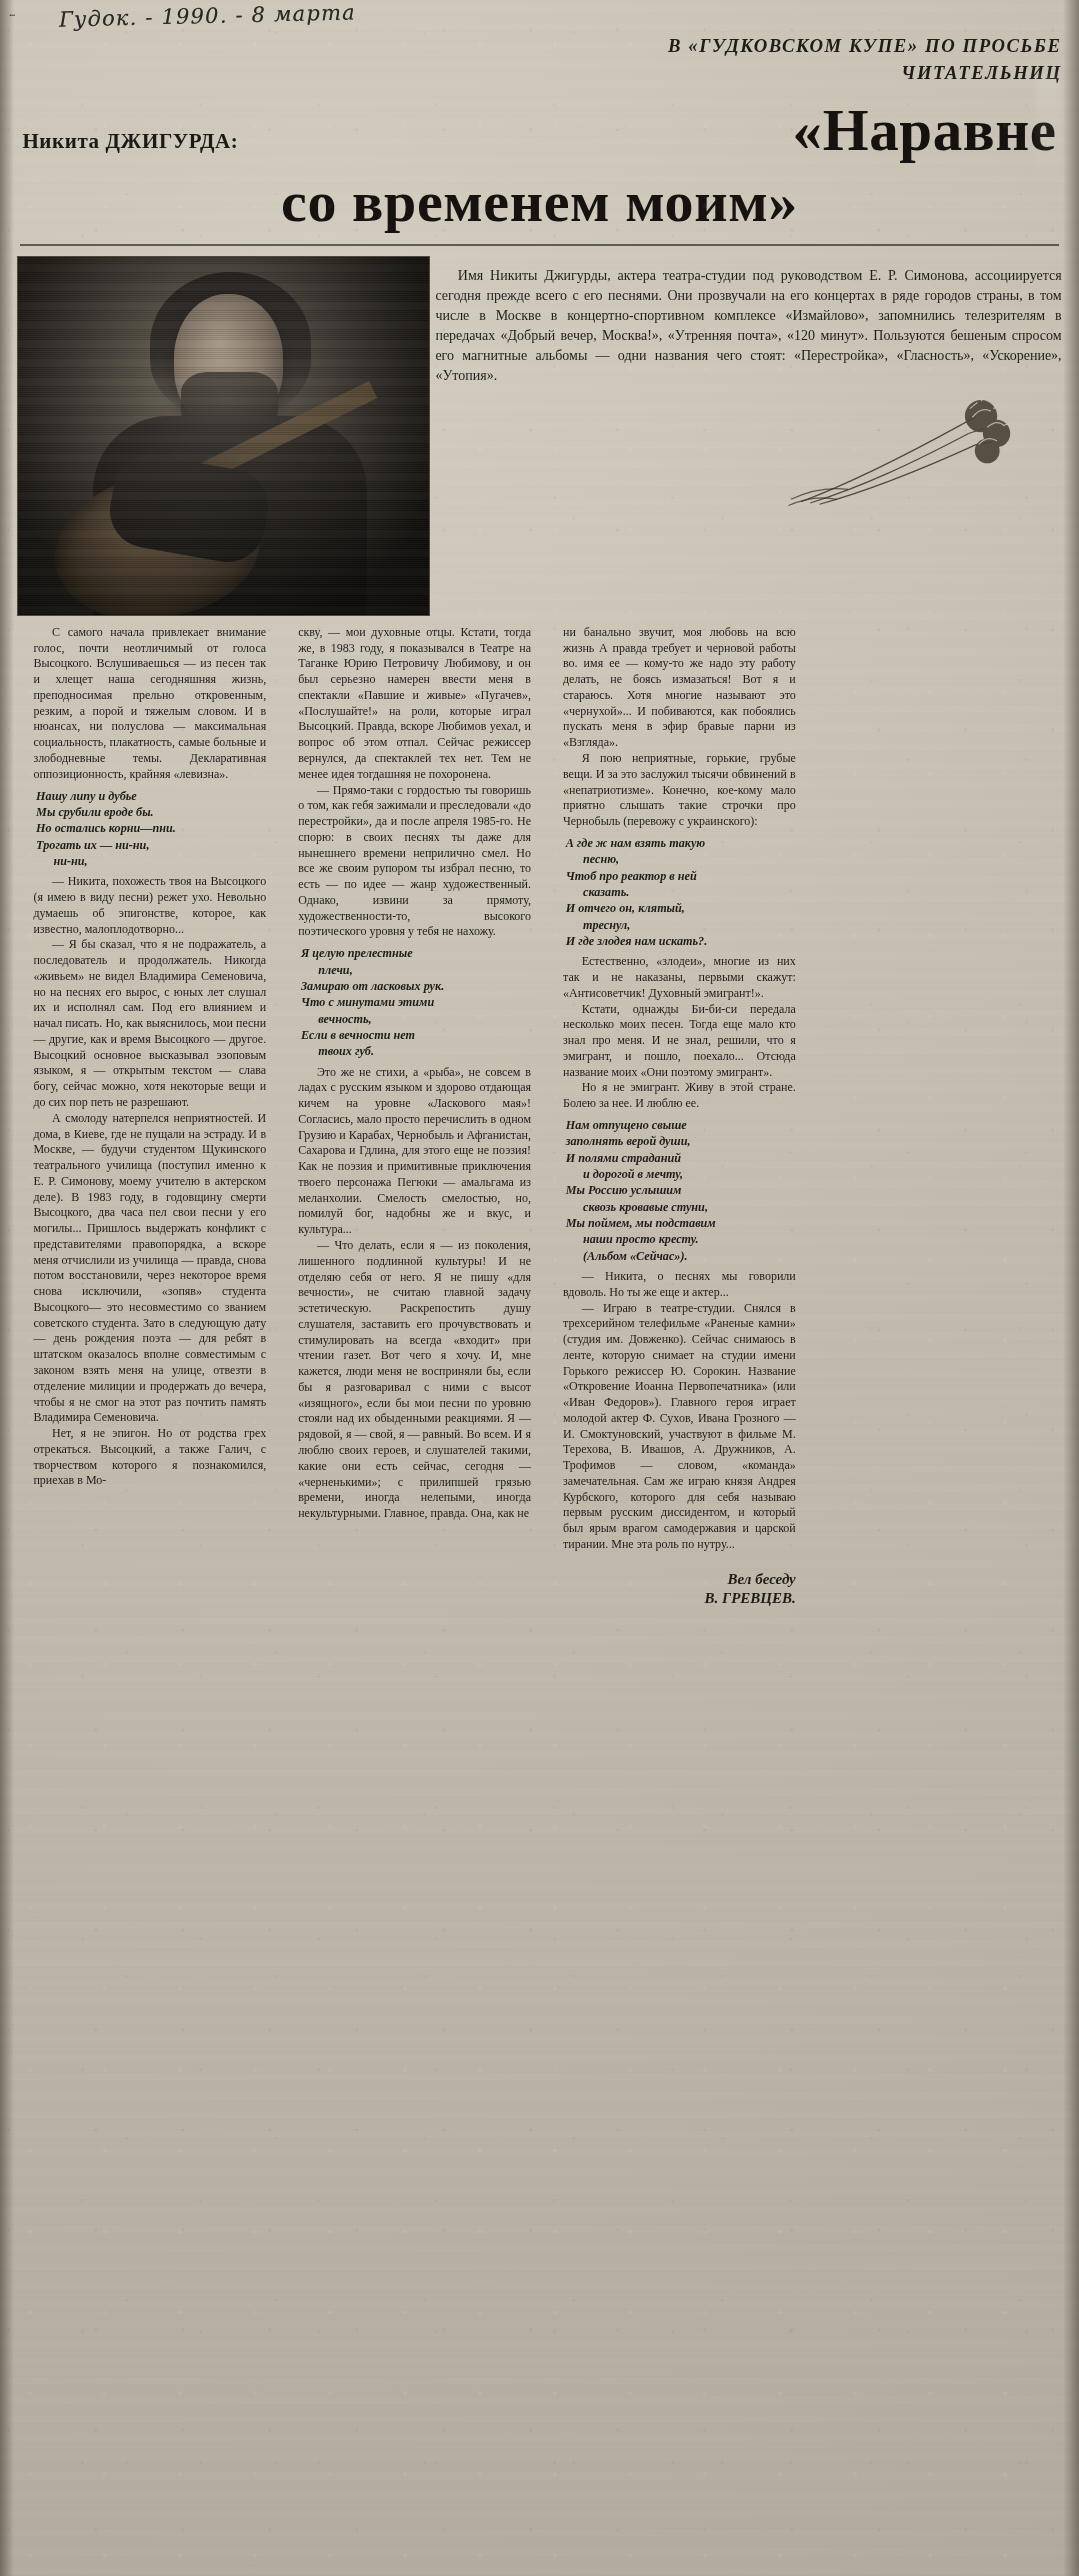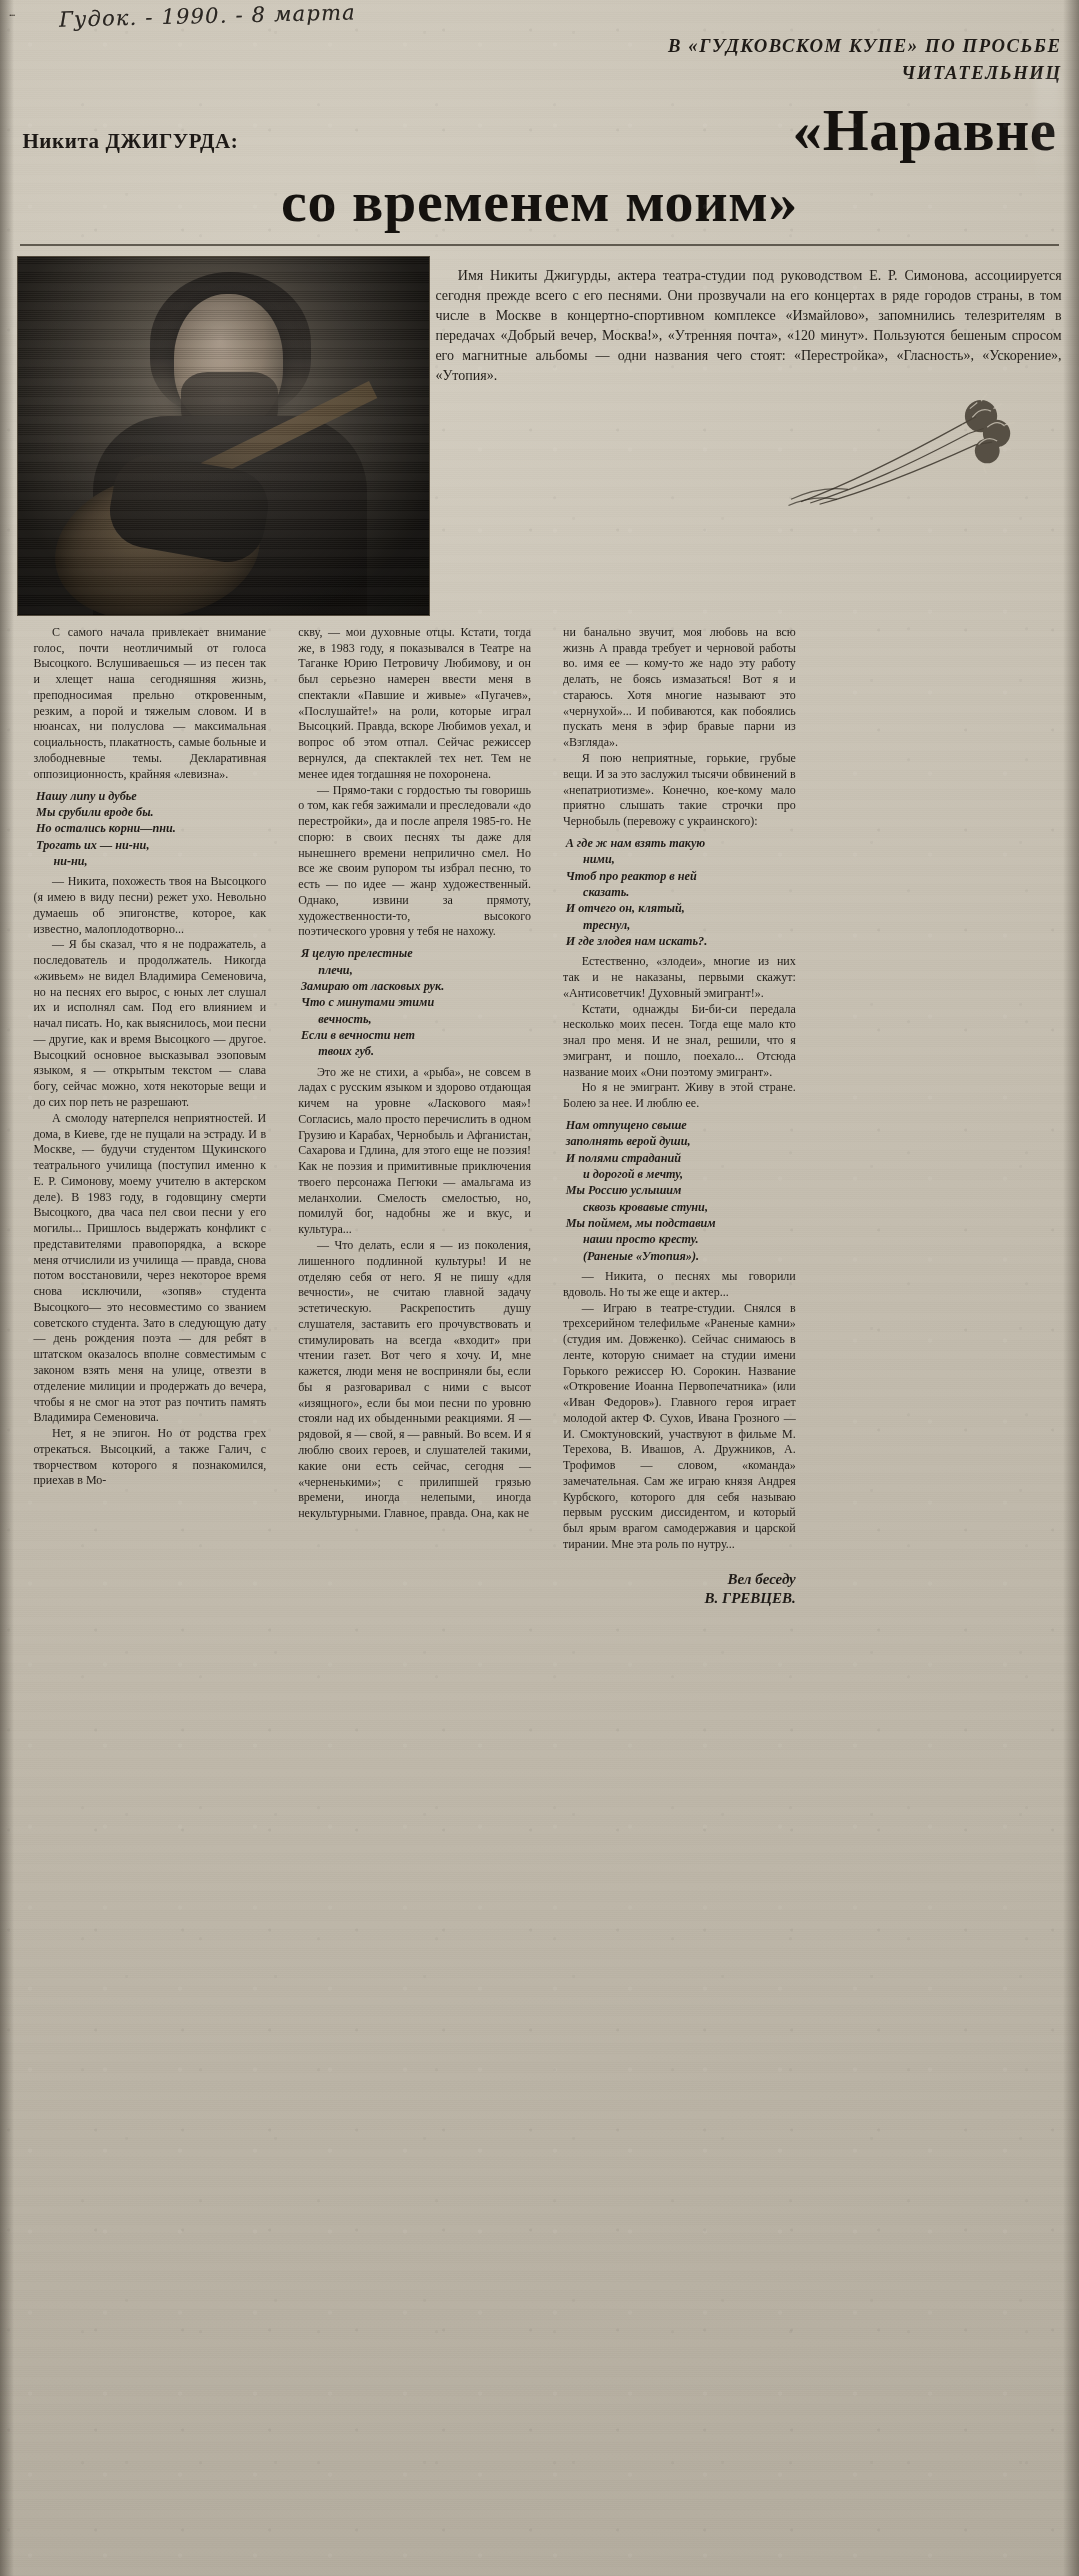--- a/index.html
+++ b/index.html
@@ -345,40 +345,40 @@
       </div>
       <p>Это же не стихи, а «рыба», не совсем в ладах с русским языком и здорово отдающая кичем на уровне «Ласкового мая»! Согласись, мало просто перечислить в одном Грузию и Карабах, Чернобыль и Афганистан, Сахарова и Гдлина, для этого еще не поэзия! Как не поэзия и примитивные приключения твоего персонажа Пегюки — амальгама из меланхолии. Смелость смелостью, но, помилуй бог, надобны же и вкус, и культура...</p>
       <p>— Что делать, если я — из поколения, лишенного подлинной культуры! И не отделяю себя от него. Я не пишу «для вечности», не считаю главной задачу эстетическую. Раскрепостить душу слушателя, заставить его прочувствовать и стимулировать на всегда «входит» при чтении газет. Вот чего я хочу. И, мне кажется, люди меня не восприняли бы, если бы я разговаривал с ними с высот «изящного», если бы мои песни по уровню стояли над их обыденными реакциями. Я — рядовой, я — свой, я — равный. Во всем. И я люблю своих героев, и слушателей такими, какие они есть сейчас, сегодня — «черненькими»; с прилипшей грязью времени, иногда нелепыми, иногда некультурными. Главное, правда. Она, как не</p>
     </div>
 
     <div class="col">
       <p class="noind">ни банально звучит, моя любовь на всю жизнь А правда требует и черновой работы во. имя ее — кому-то же надо эту работу делать, не боясь измазаться! Вот я и стараюсь. Хотя многие называют это «чернухой»... И побиваются, как побоялись пускать меня в эфир бравые парни из «Взгляда».</p>
       <p>Я пою неприятные, горькие, грубые вещи. И за это заслужил тысячи обвинений в «непатриотизме». Конечно, кое-кому мало приятно слышать такие строчки про Чернобыль (перевожу с украинского):</p>
       <div class="verse">
         <span class="ind">А где ж нам взять такую</span>
-        <span class="ind2">ними,</span>
+        <span class="ind2">песню,</span>
         <span class="ind">Чтоб про реактор в ней</span>
         <span class="ind2">сказать.</span>
         <span class="ind">И отчего он, клятый,</span>
         <span class="ind2">треснул,</span>
         <span class="ind">И где злодея нам искать?.</span>
       </div>
       <p>Естественно, «злодеи», многие из них так и не наказаны, первыми скажут: «Антисоветчик! Духовный эмигрант!».</p>
       <p>Кстати, однажды Би-би-си передала несколько моих песен. Тогда еще мало кто знал про меня. И не знал, решили, что я эмигрант, и пошло, поехало... Отсюда название моих «Они поэтому эмигрант».</p>
       <p>Но я не эмигрант. Живу в этой стране. Болею за нее. И люблю ее.</p>
       <div class="verse">
         <span class="ind">Нам отпущено свыше</span>
         <span class="ind">заполнять верой души,</span>
         <span class="ind">И полями страданий</span>
         <span class="ind2">и дорогой в мечту,</span>
         <span class="ind">Мы Россию услышим</span>
         <span class="ind2">сквозь кровавые стуни,</span>
         <span class="ind">Мы поймем, мы подставим</span>
         <span class="ind2">наши просто кресту.</span>
-        <span class="ind2">(Раненые «Утопия»).</span>
+        <span class="ind2">(Альбом «Сейчас»).</span>
       </div>
       <p>— Никита, о песнях мы говорили вдоволь. Но ты же еще и актер...</p>
       <p>— Играю в театре-студии. Снялся в трехсерийном телефильме «Раненые камни» (студия им. Довженко). Сейчас снимаюсь в ленте, которую снимает на студии имени Горького режиссер Ю. Сорокин. Название «Откровение Иоанна Первопечатника» (или «Иван Федоров»). Главного героя играет молодой актер Ф. Сухов, Ивана Грозного — И. Смоктуновский, участвуют в фильме М. Терехова, В. Ивашов, А. Дружников, А. Трофимов — словом, «команда» замечательная. Сам же играю князя Андрея Курбского, которого для себя называю первым русским диссидентом, и который был ярым врагом самодержавия и царской тирании. Мне эта роль по нутру...</p>
       <div class="sign">
         <div>Вел беседу</div>
         <div>В. ГРЕВЦЕВ.</div>
       </div>
     </div>
 
     <div class="col" style="opacity:.0;width:0;"></div>

